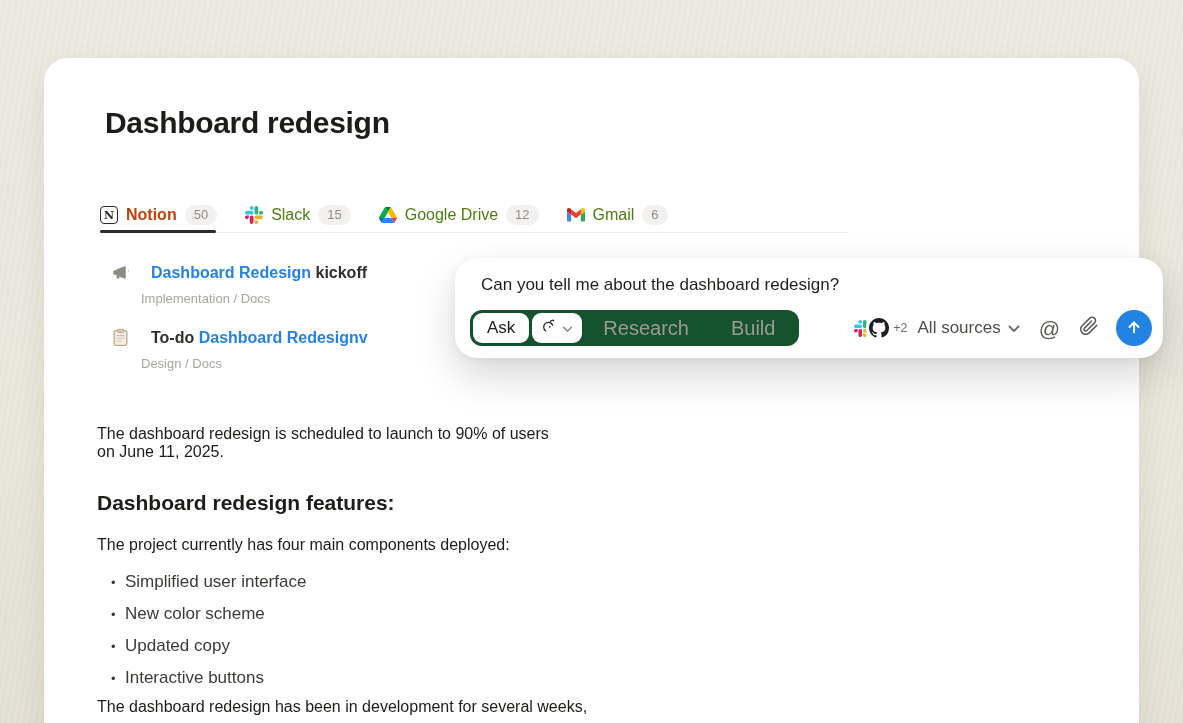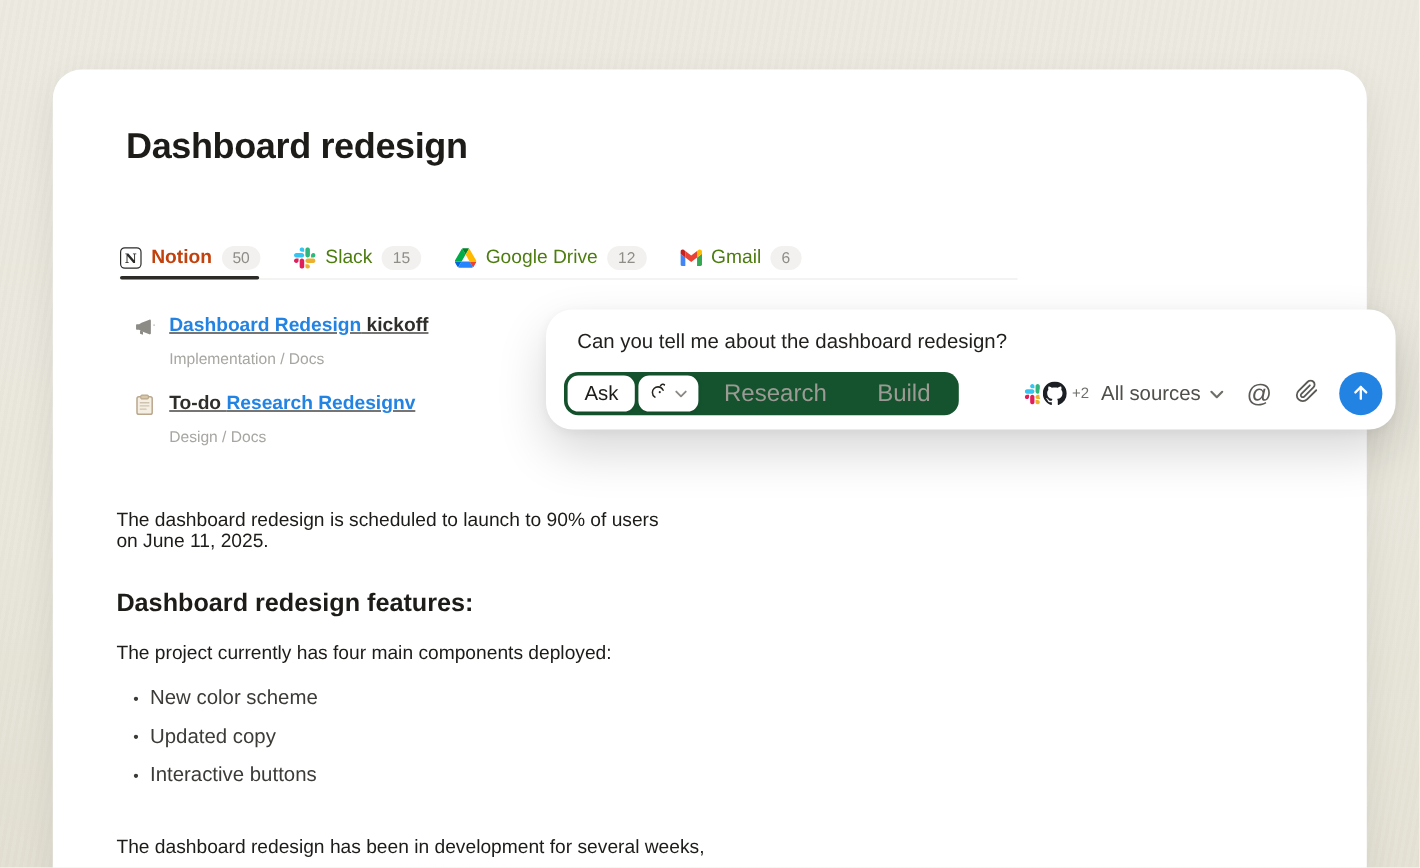--- a/index.html
+++ b/index.html
@@ -44,21 +44,21 @@
     display:grid; place-items:center; font-family:"DejaVu Serif","Liberation Serif",serif;
     font-weight:700; font-size:11px; color:#2b2a27; background:#fff;
   }
   .tabs-divider { position:absolute; left:56px; top:174px; width:748px; height:1px; background:#ececea; }
   .tabs-underline { position:absolute; left:56px; top:172px; width:116px; height:3px; background:#2c2b28; border-radius:2px; }
 
   
   .result { position:absolute; left:67px; }
   .result-1 { top:205px; }
   .result-2 { top:270px; }
-  .result-row { display:flex; align-items:flex-start; gap:11px; cursor:pointer;text-decoration:underline; }
+  .result-row { display:flex; align-items:flex-end; gap:21px; cursor:pointer; }
   .result-icon { width:19px; height:19px; flex:none; }
   .result-icon svg { width:19px; height:19px; display:block; }
   .result-title { font-size:16px; font-weight:600; color:#2f2e2b; white-space:pre; }
   .result-title .link { color:#2383e2; }
   .result-path { font-size:13px; color:#a8a6a1; margin:9px 0 0 30px; }
 
   
   .chatbox {
     position:absolute; left:455px; top:258px; width:708px; height:100px;
     background:#fff; border-radius:22px;
@@ -186,32 +186,33 @@
 
   <div class="result result-2">
     <div class="result-row">
       <span class="result-icon">
         <svg viewBox="0 0 24 24">
             <rect x="4" y="3.2" width="16" height="18.6" rx="2" fill="#f4eee3" stroke="#b9a88e" stroke-width="1.6"></rect>
             <rect x="8" y="1.6" width="8" height="4" rx="1.2" fill="#d9c7aa" stroke="#b9a88e" stroke-width="1.2"></rect>
             <path d="M7.5 9.6h9M7.5 13h9M7.5 16.4h6" stroke="#cfc3ae" stroke-width="1.4" stroke-linecap="round"></path>
           </svg>
       </span>
-      <span class="result-title"><span>To-do </span><span class="link">Research Redesignv</span></span>
+      <span class="result-title"><span>To-do </span><span class="link">Dashboard Redesignv</span></span>
     </div>
     <div class="result-path">Design / Docs</div>
   </div>
 
   <p class="p1"><span>The dashboard redesign is scheduled to launch to 90% of users</span><br><span>on June 11, 2025.</span></p>
 
   <h2 class="doc-h2">Dashboard redesign features:</h2>
 
   <p class="p2">The project currently has four main components deployed:</p>
 
   <ul class="bullets">
+    <li>Simplified user interface</li>
     <li>New color scheme</li>
     <li>Updated copy</li>
     <li>Interactive buttons</li>
   </ul>
 
   <p class="p3">The dashboard redesign has been in development for several weeks,</p>
 </div>
 
 <div class="chatbox">
   <div class="chat-question">Can you tell me about the dashboard redesign?</div>

